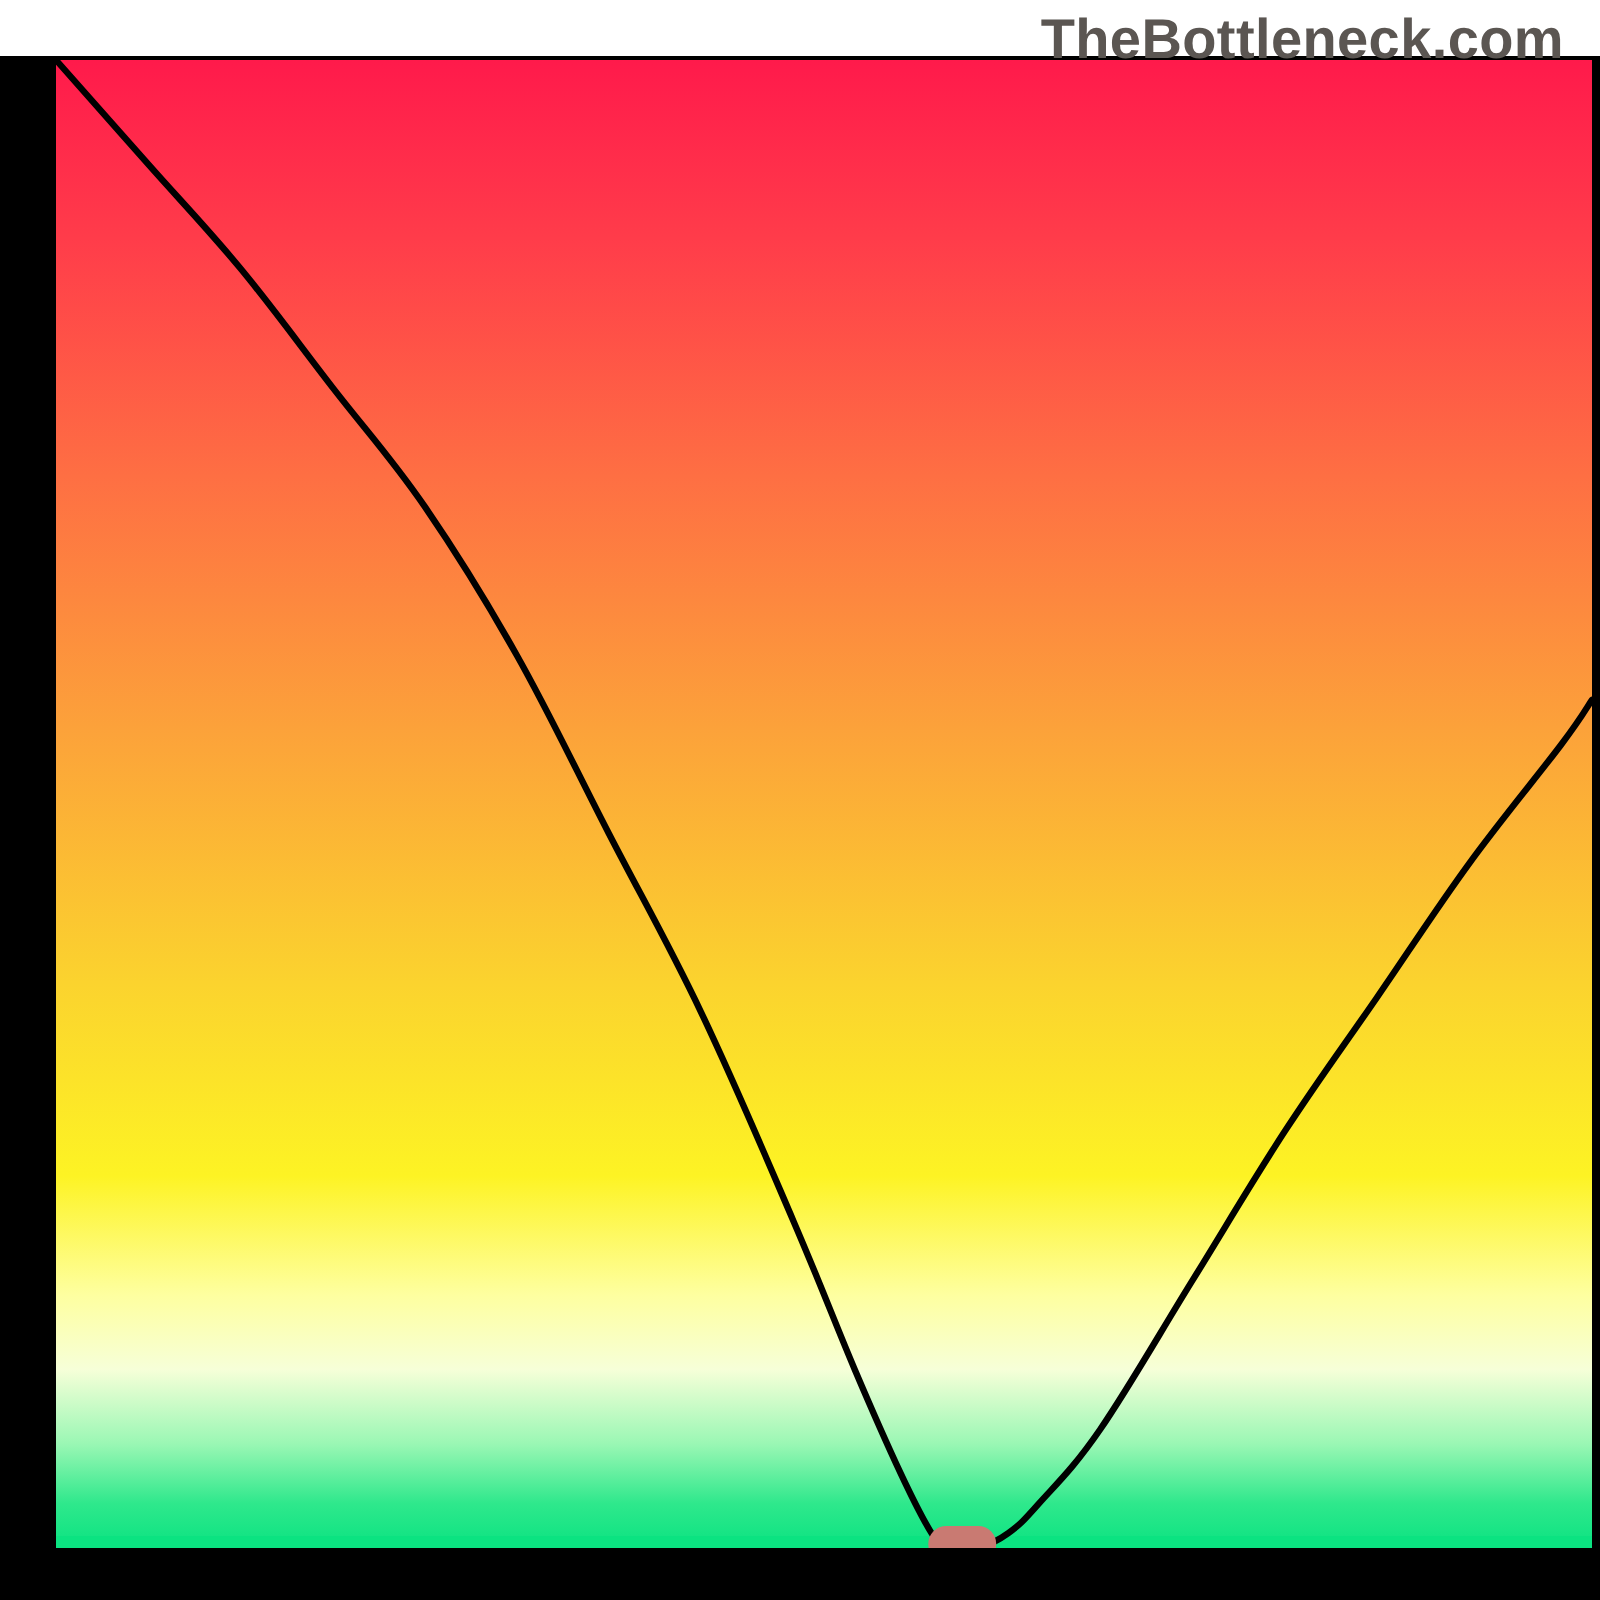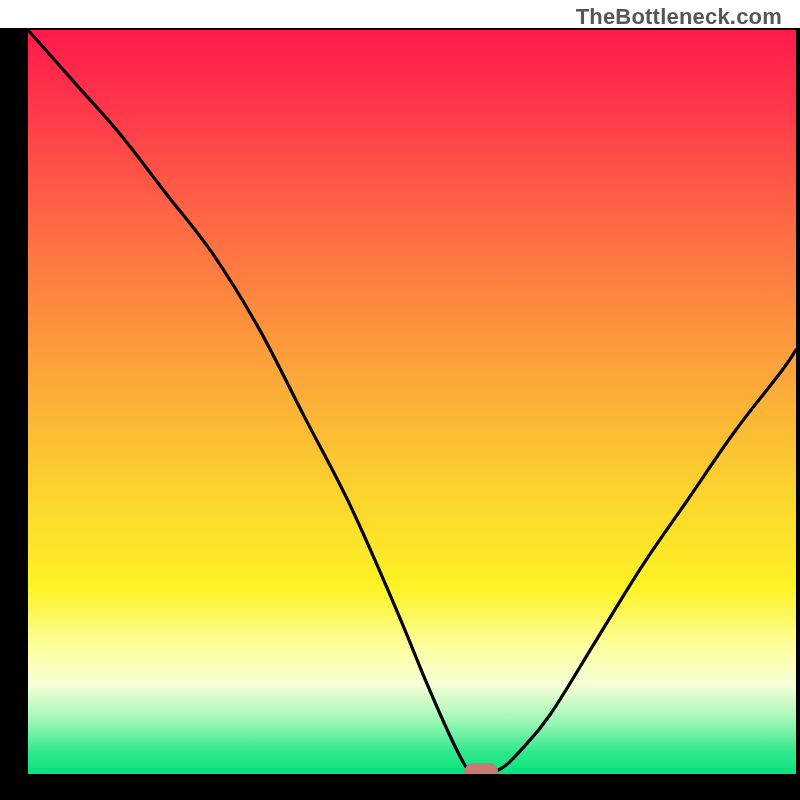--- a/index.html
+++ b/index.html
@@ -13,21 +13,21 @@
   }
   .container {
     position: relative;
     width: 800px;
     height: 800px;
   }
   .attribution {
     position: absolute;
     top: 4px;
     right: 18px;
-    font-size: 22px;
+    font-size: 28px;
     font-weight: 600;
     color: #5b5652;
     letter-spacing: 0.2px;
   }
   svg {
     display: block;
   }
 </style>
 </head>
 <body>

